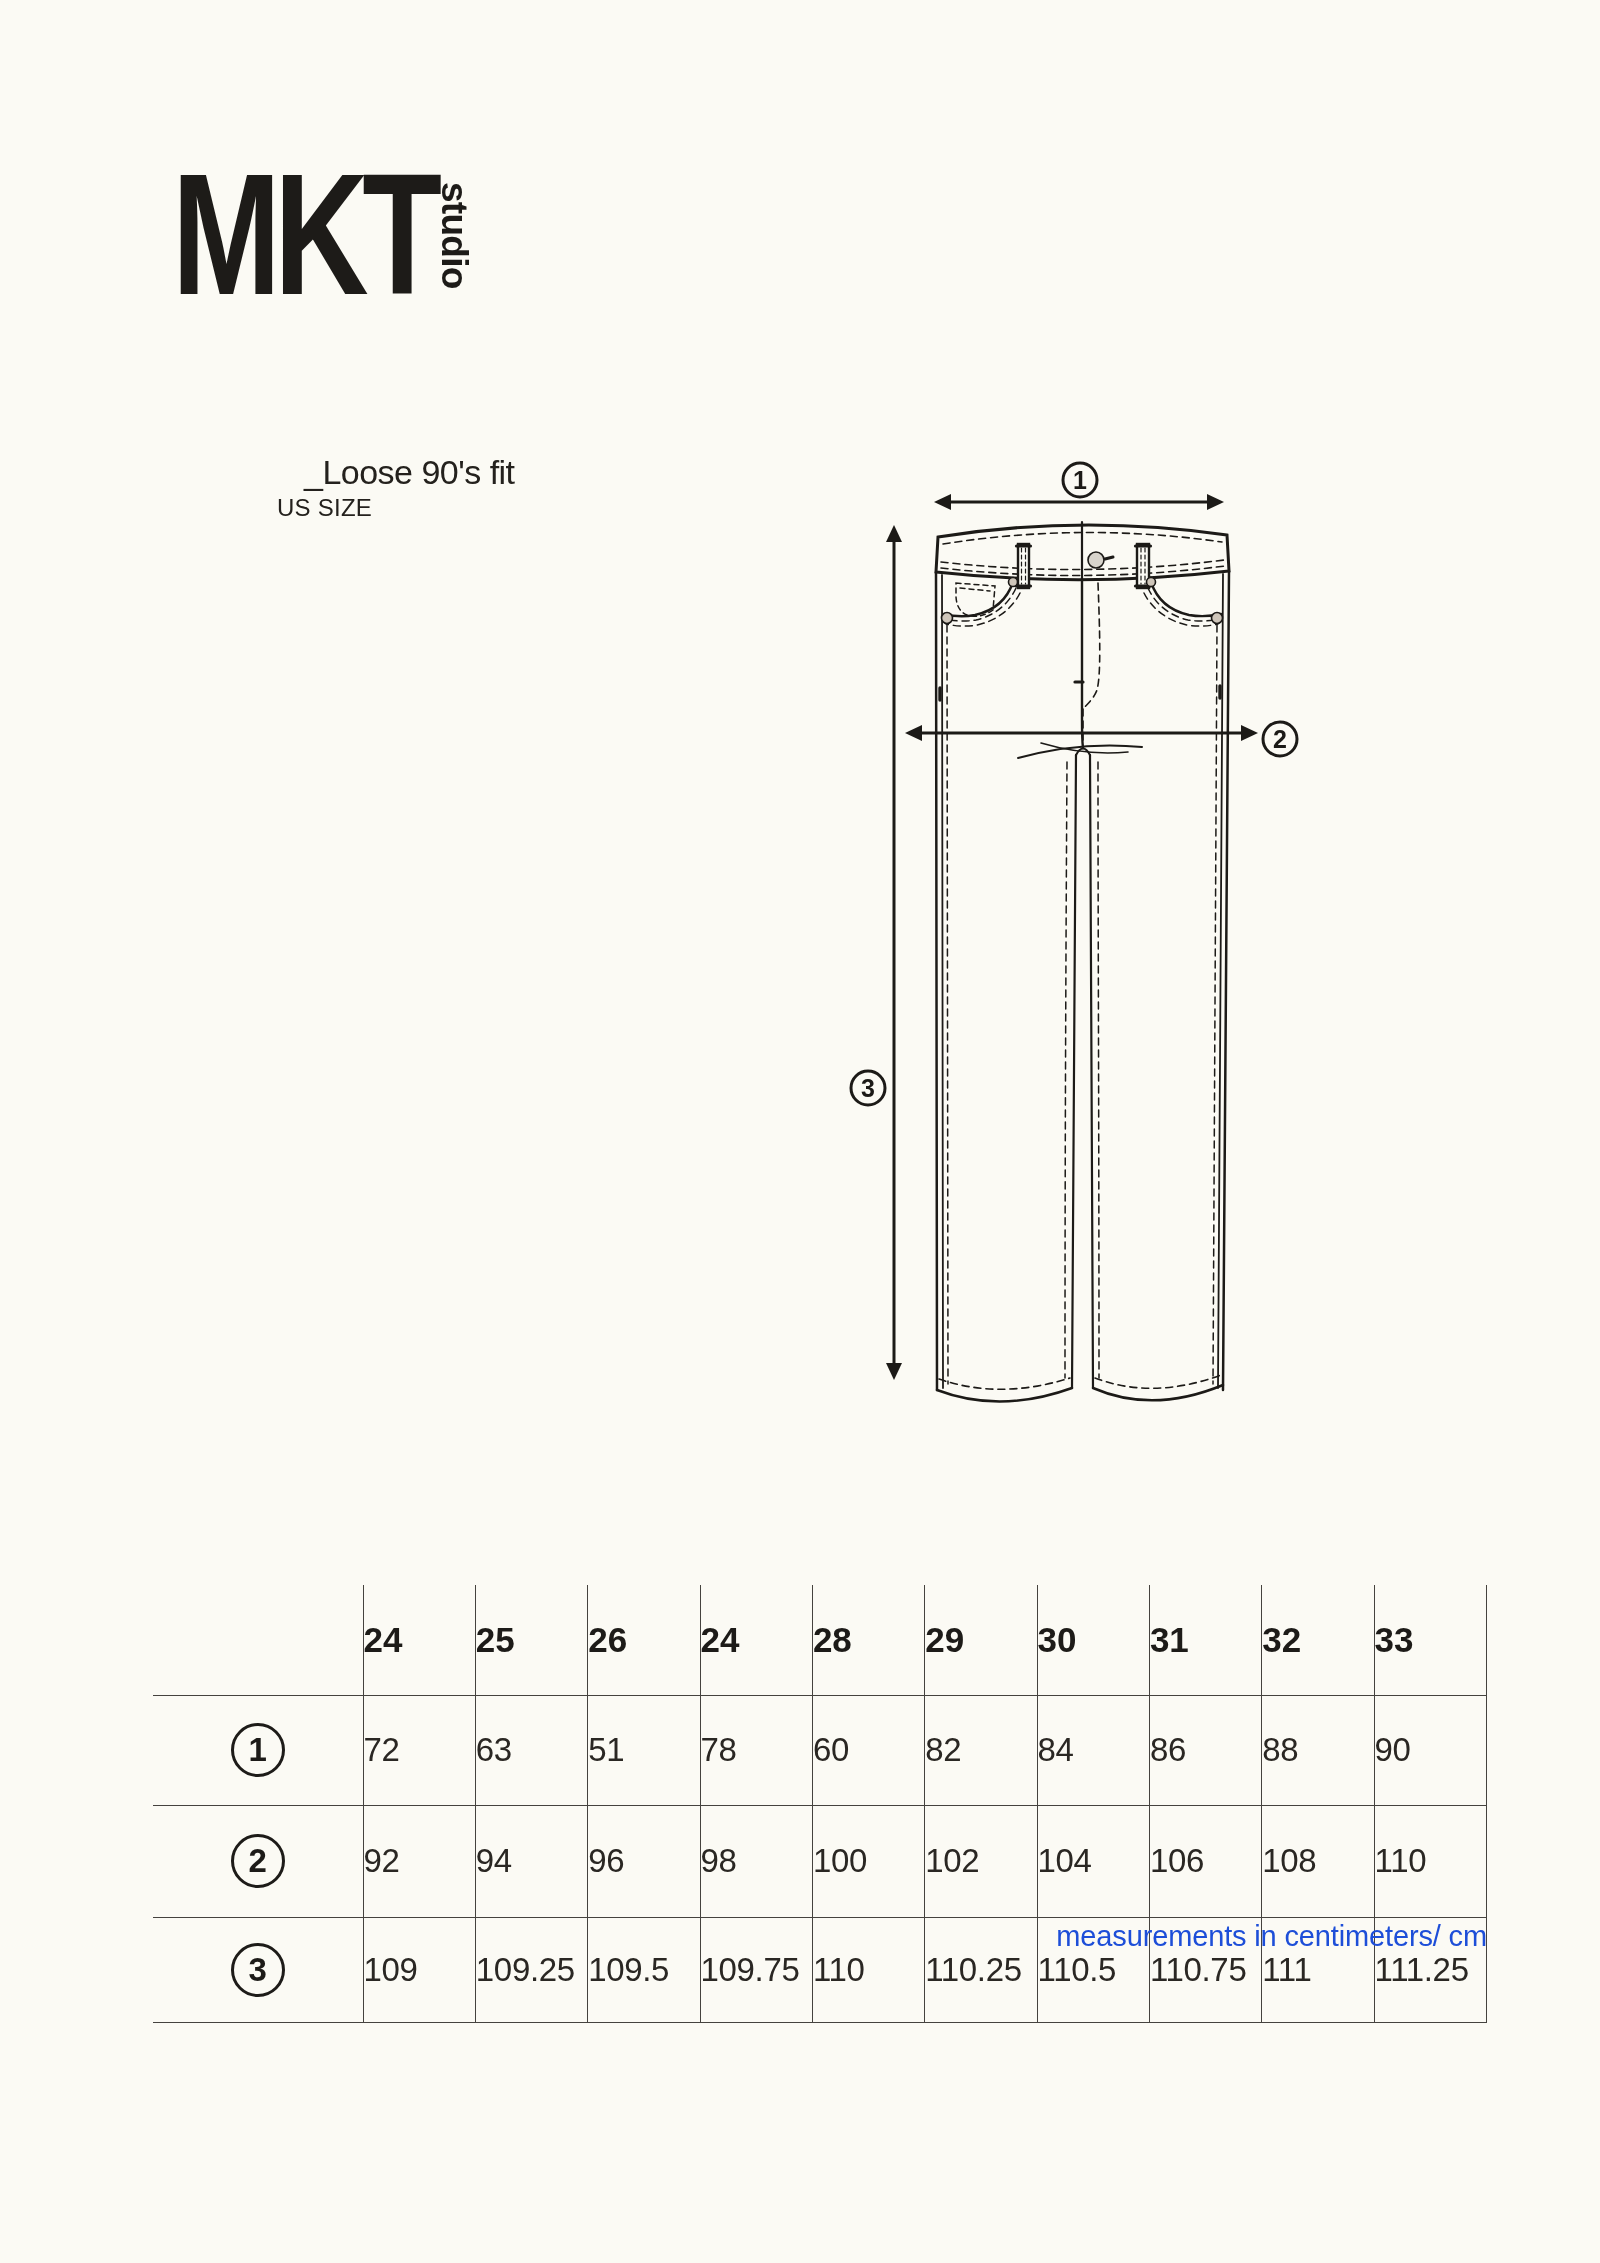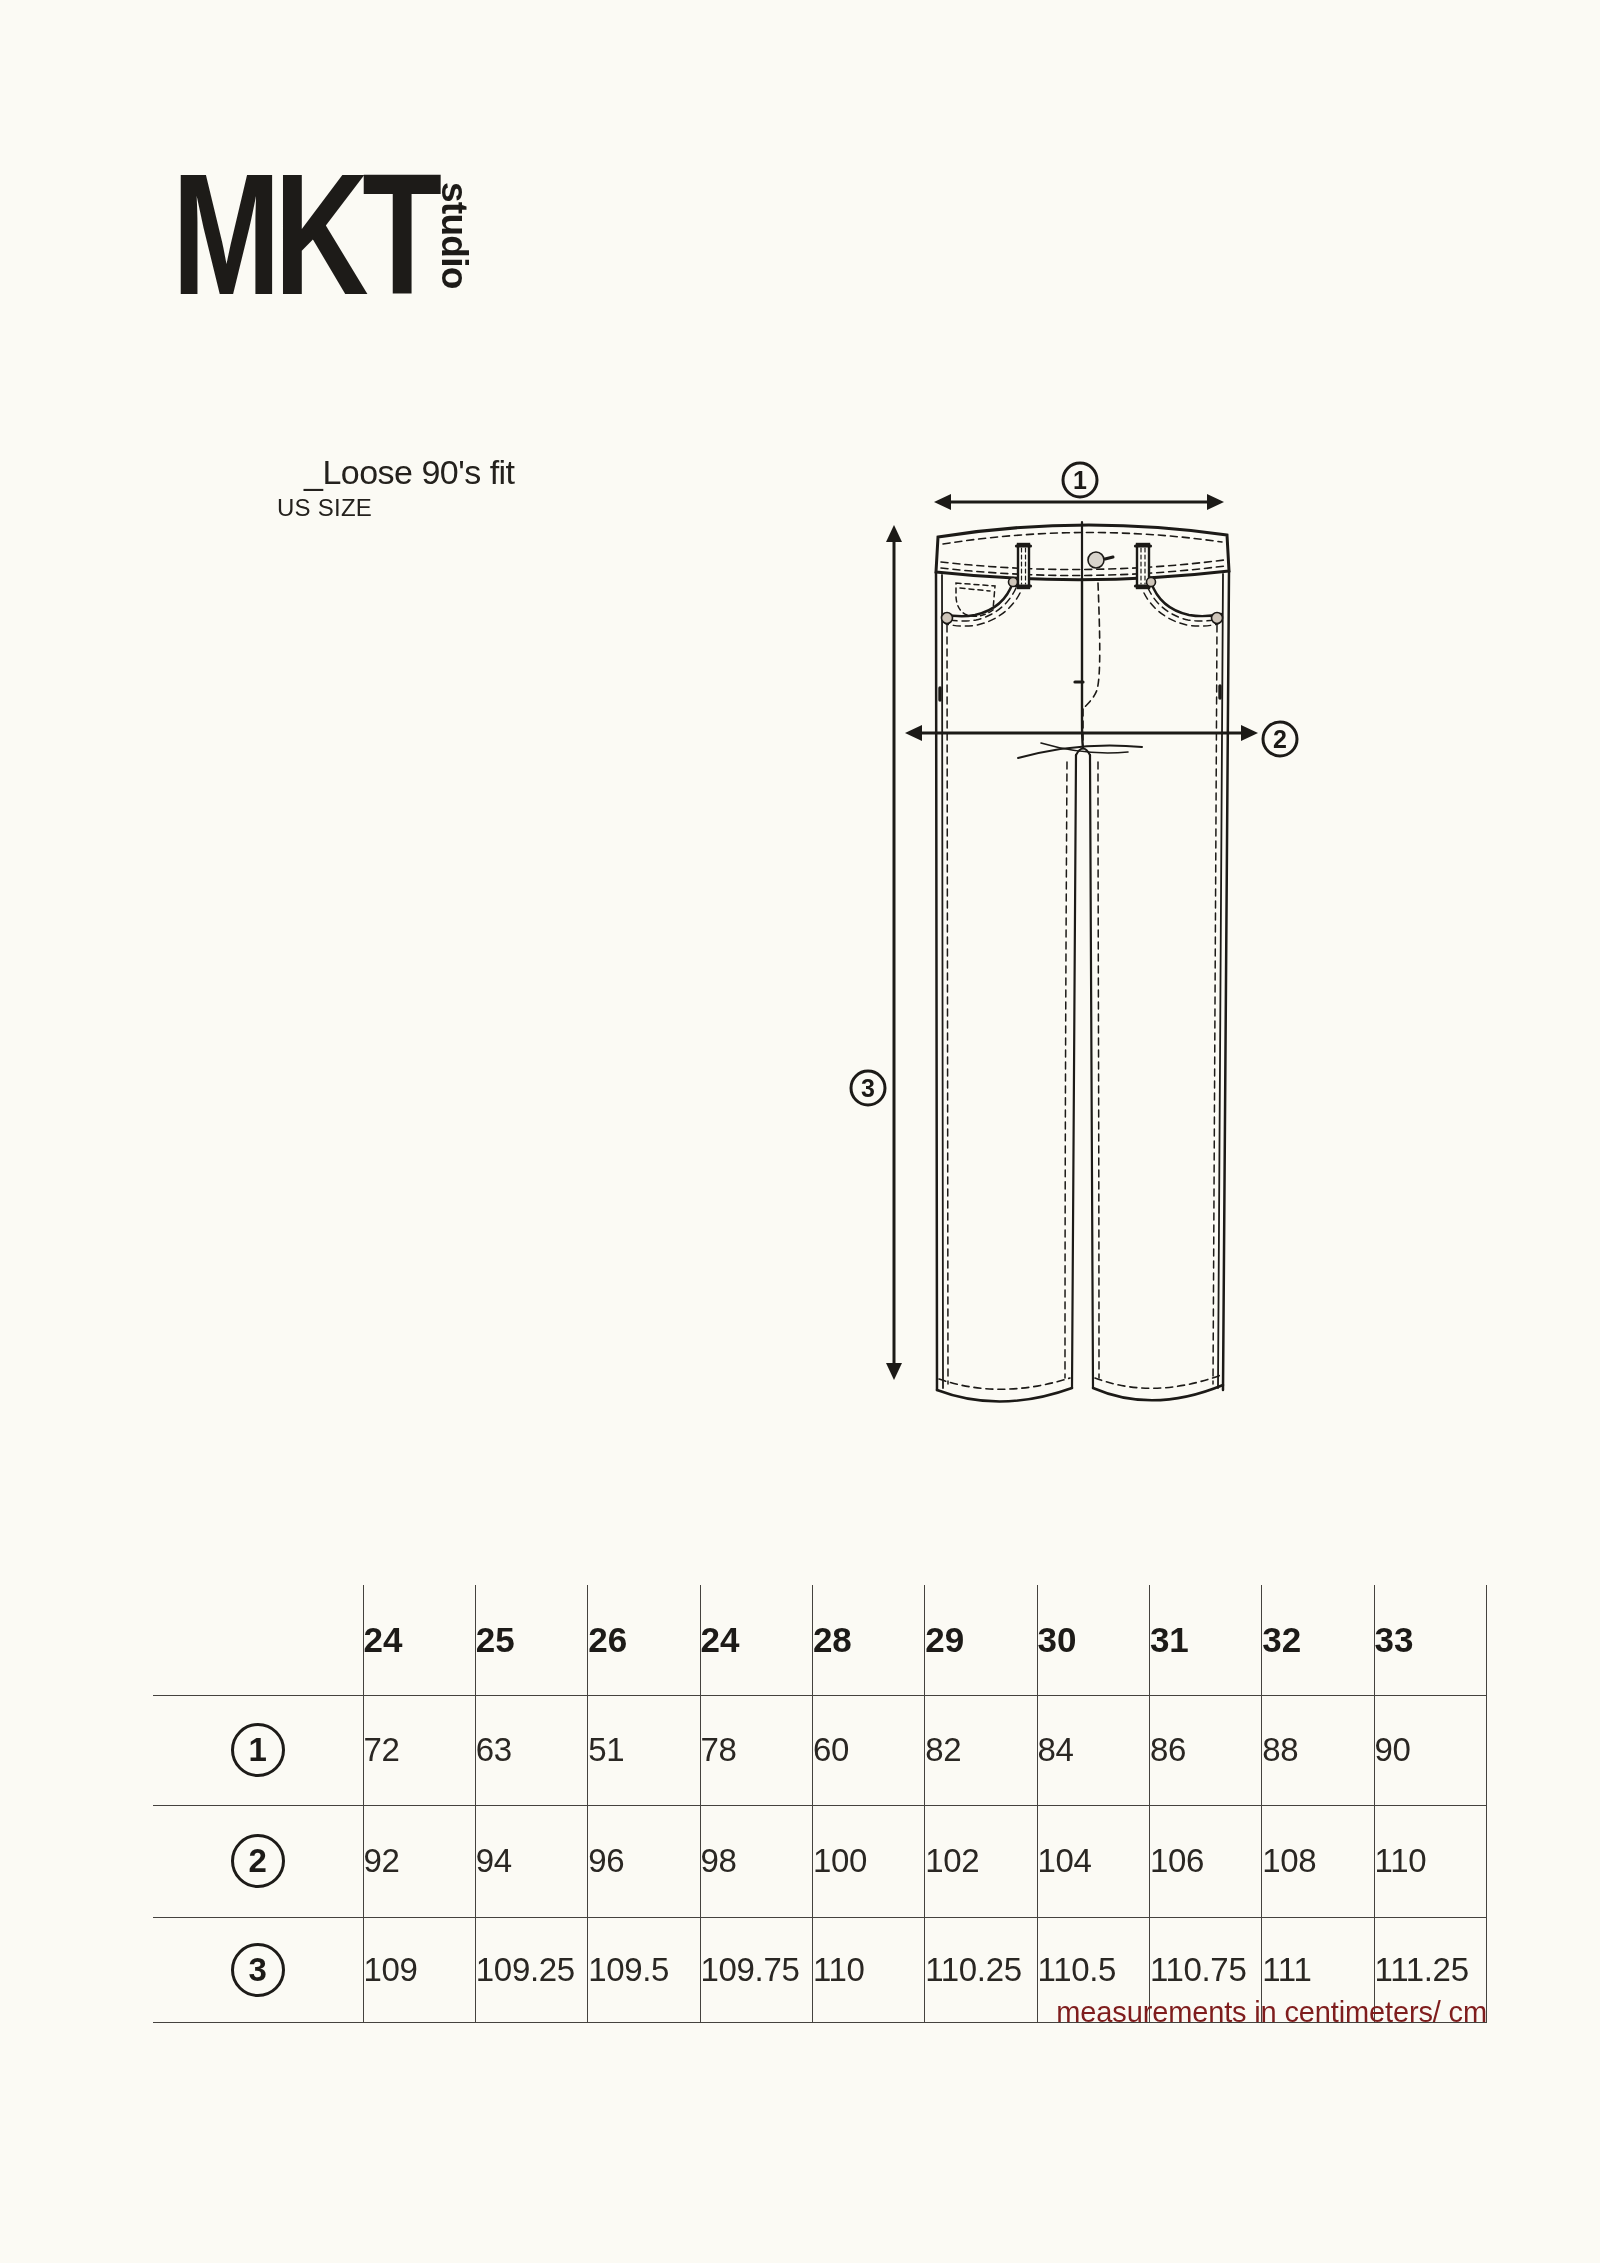--- a/index.html
+++ b/index.html
@@ -55,22 +55,22 @@
   .size-table tbody td{border-bottom:1.5px solid #45423E;}
   .size-table .value-cell{font-size:33px;font-weight:400;color:#2A2723;letter-spacing:-0.01em;}
   .measure-circle{
     width:54px;height:54px;margin:0 auto;border:3.5px solid #1D1B18;border-radius:50%;
     display:flex;align-items:center;justify-content:center;
     font-size:33px;font-weight:700;color:#1D1B18;box-sizing:border-box;
   }
 
   
   .units-caption{
-    position:absolute;top:1996px;right:113px;
-    font-size:29px;font-weight:400;color:#7f1d1d;letter-spacing:-0.005em;white-space:nowrap;
+    position:absolute;top:1920px;right:113px;
+    font-size:29px;font-weight:400;color:#1d4ed8;letter-spacing:-0.005em;white-space:nowrap;
   }
 </style>
 </head>
 <body>
 
 <div class="page">
 
   <div class="logo-mkt">MKT</div>
   <div class="logo-studio">studio</div>
 

